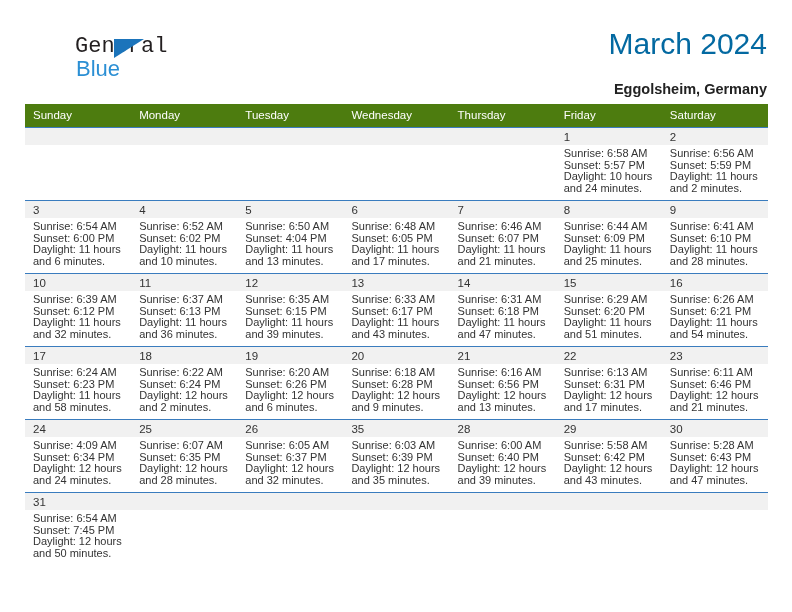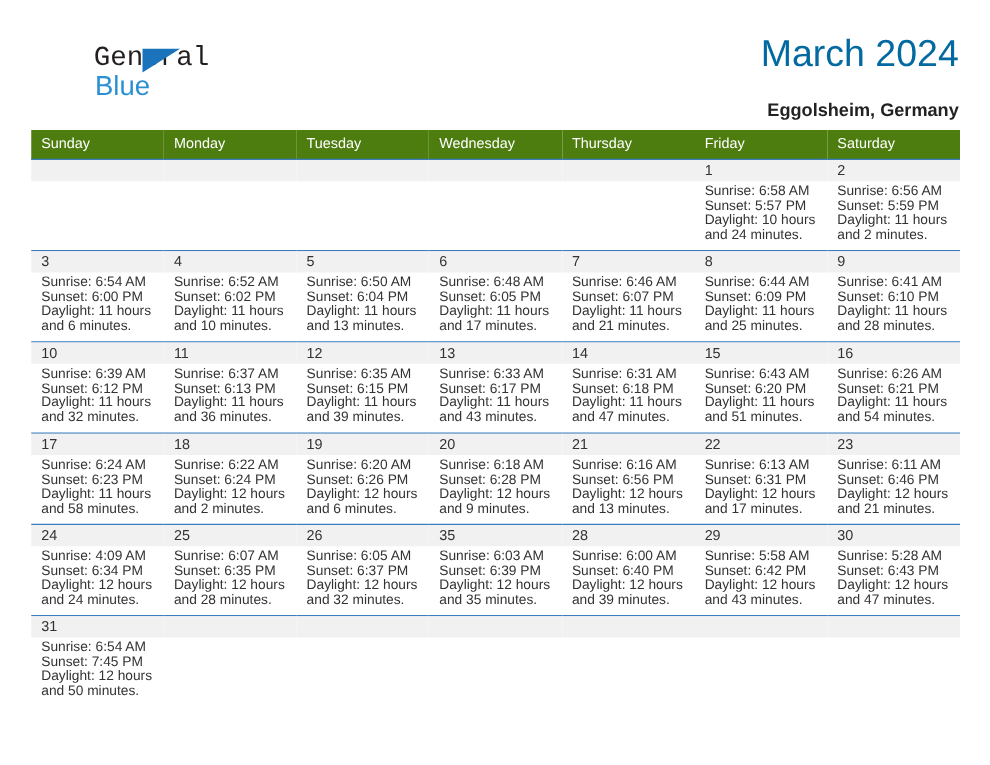--- a/index.html
+++ b/index.html
@@ -250,21 +250,21 @@
                 <div>Daylight: 11 hours</div>
                 <div>and 10 minutes.</div>
               </div>
             </div>
           </td>
           <td>
             <div class="cell-inner">
               <div class="daynum-band">5</div>
               <div class="details">
                 <div>Sunrise: 6:50 AM</div>
-                <div>Sunset: 6:04 PM</div>
+                <div>Sunset: 4:04 PM</div>
                 <div>Daylight: 11 hours</div>
                 <div>and 13 minutes.</div>
               </div>
             </div>
           </td>
           <td>
             <div class="cell-inner">
               <div class="daynum-band">6</div>
               <div class="details">
                 <div>Sunrise: 6:48 AM</div>
@@ -361,21 +361,21 @@
                 <div>Sunset: 6:18 PM</div>
                 <div>Daylight: 11 hours</div>
                 <div>and 47 minutes.</div>
               </div>
             </div>
           </td>
           <td>
             <div class="cell-inner">
               <div class="daynum-band">15</div>
               <div class="details">
-                <div>Sunrise: 6:43 AM</div>
+                <div>Sunrise: 6:29 AM</div>
                 <div>Sunset: 6:20 PM</div>
                 <div>Daylight: 11 hours</div>
                 <div>and 51 minutes.</div>
               </div>
             </div>
           </td>
           <td>
             <div class="cell-inner">
               <div class="daynum-band">16</div>
               <div class="details">

